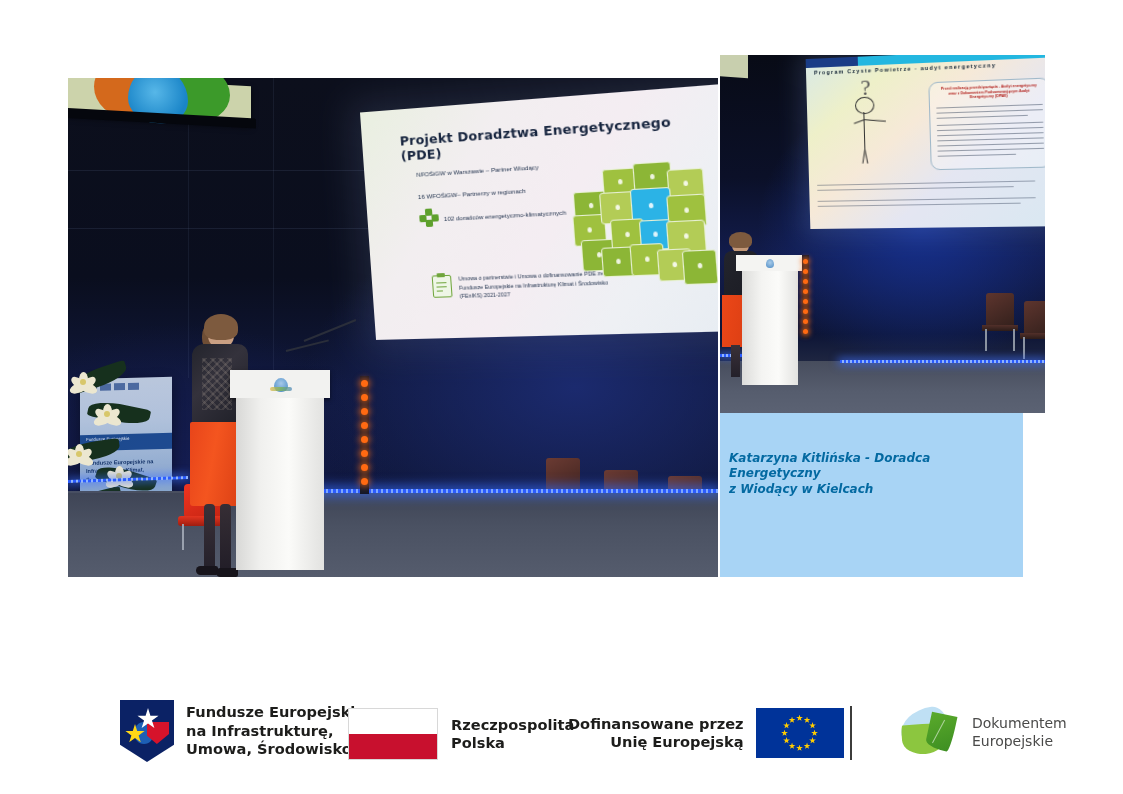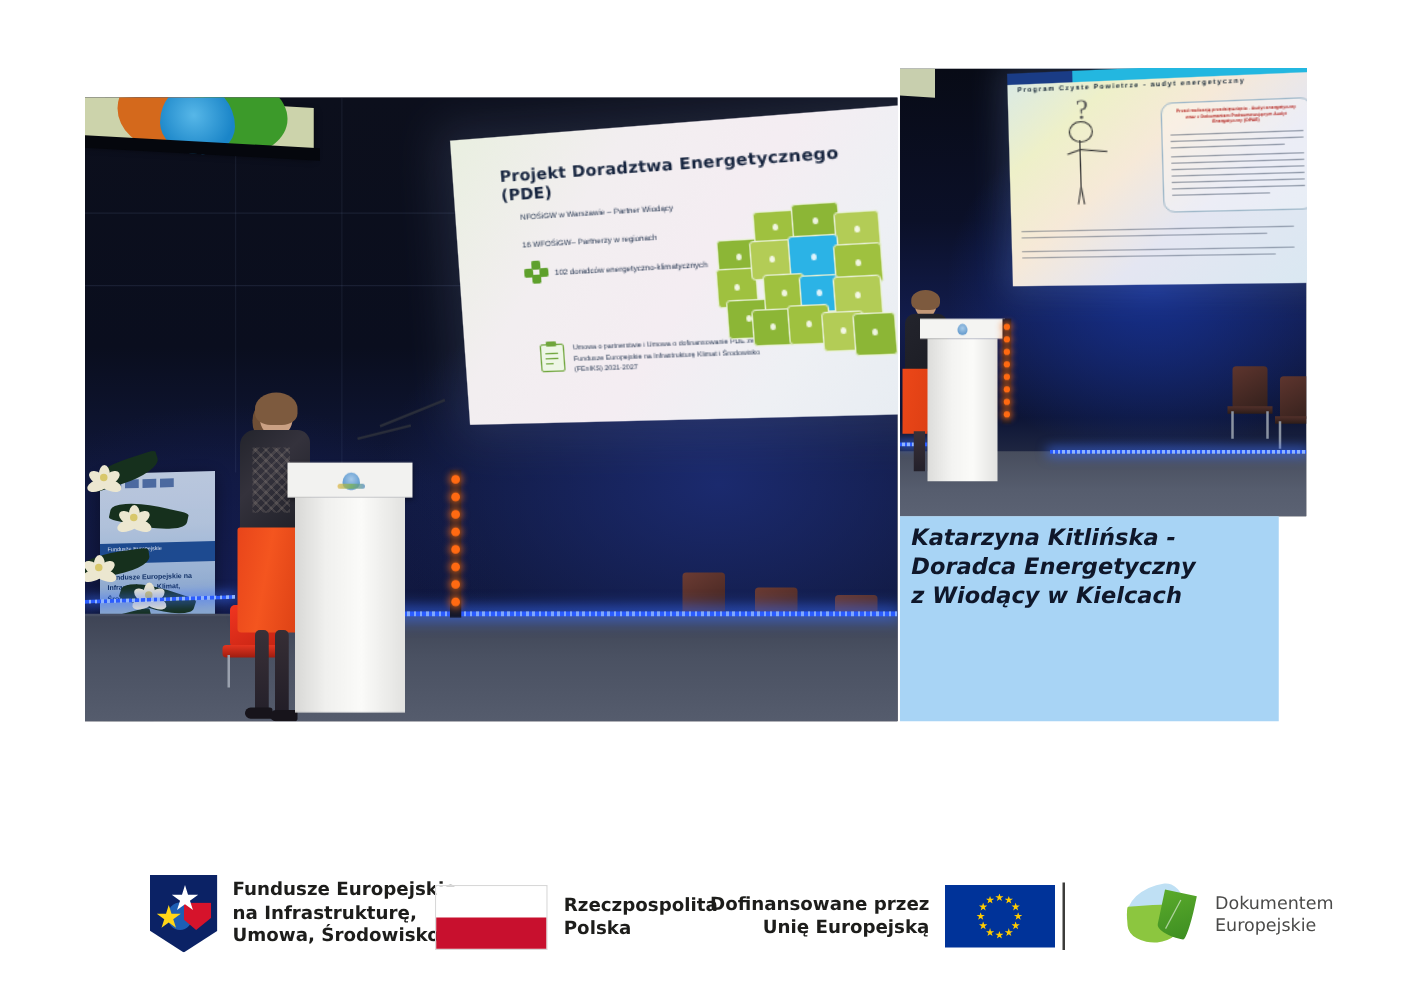--- a/index.html
+++ b/index.html
@@ -277,21 +277,21 @@
   #sp-sidescreen { position:absolute; left:-8px; top:-4px; width:36px; height:26px;
     background:#c8cfae; transform: skewY(4deg); }
 
   
   #caption-box {
     position:absolute; left:720px; top:413px; width:303px; height:164px;
     background:#a8d4f5; padding:6px 8px 6px 9px; box-sizing:border-box;
   }
   #caption-box .cap-bold {
     font-family:"DejaVu Sans", sans-serif;
-    font-weight:700; font-style:italic; font-size:18px; line-height:1.28; color:#0f172a;
+    font-weight:700; font-style:italic; font-size:12px; line-height:1.28; color:#0369a1;margin-top:32px;
   }
   #caption-box .cap-body {
     font-family:"DejaVu Sans", sans-serif;
     font-style:italic; font-size:12.2px; line-height:1.42; color:#0b0b0b; margin-top:1px;
   }
 
   
   #footer { position:absolute; left:0; top:686px; width:1123px; height:96px; }
 
   .fitem { position:absolute; display:flex; align-items:center; }

